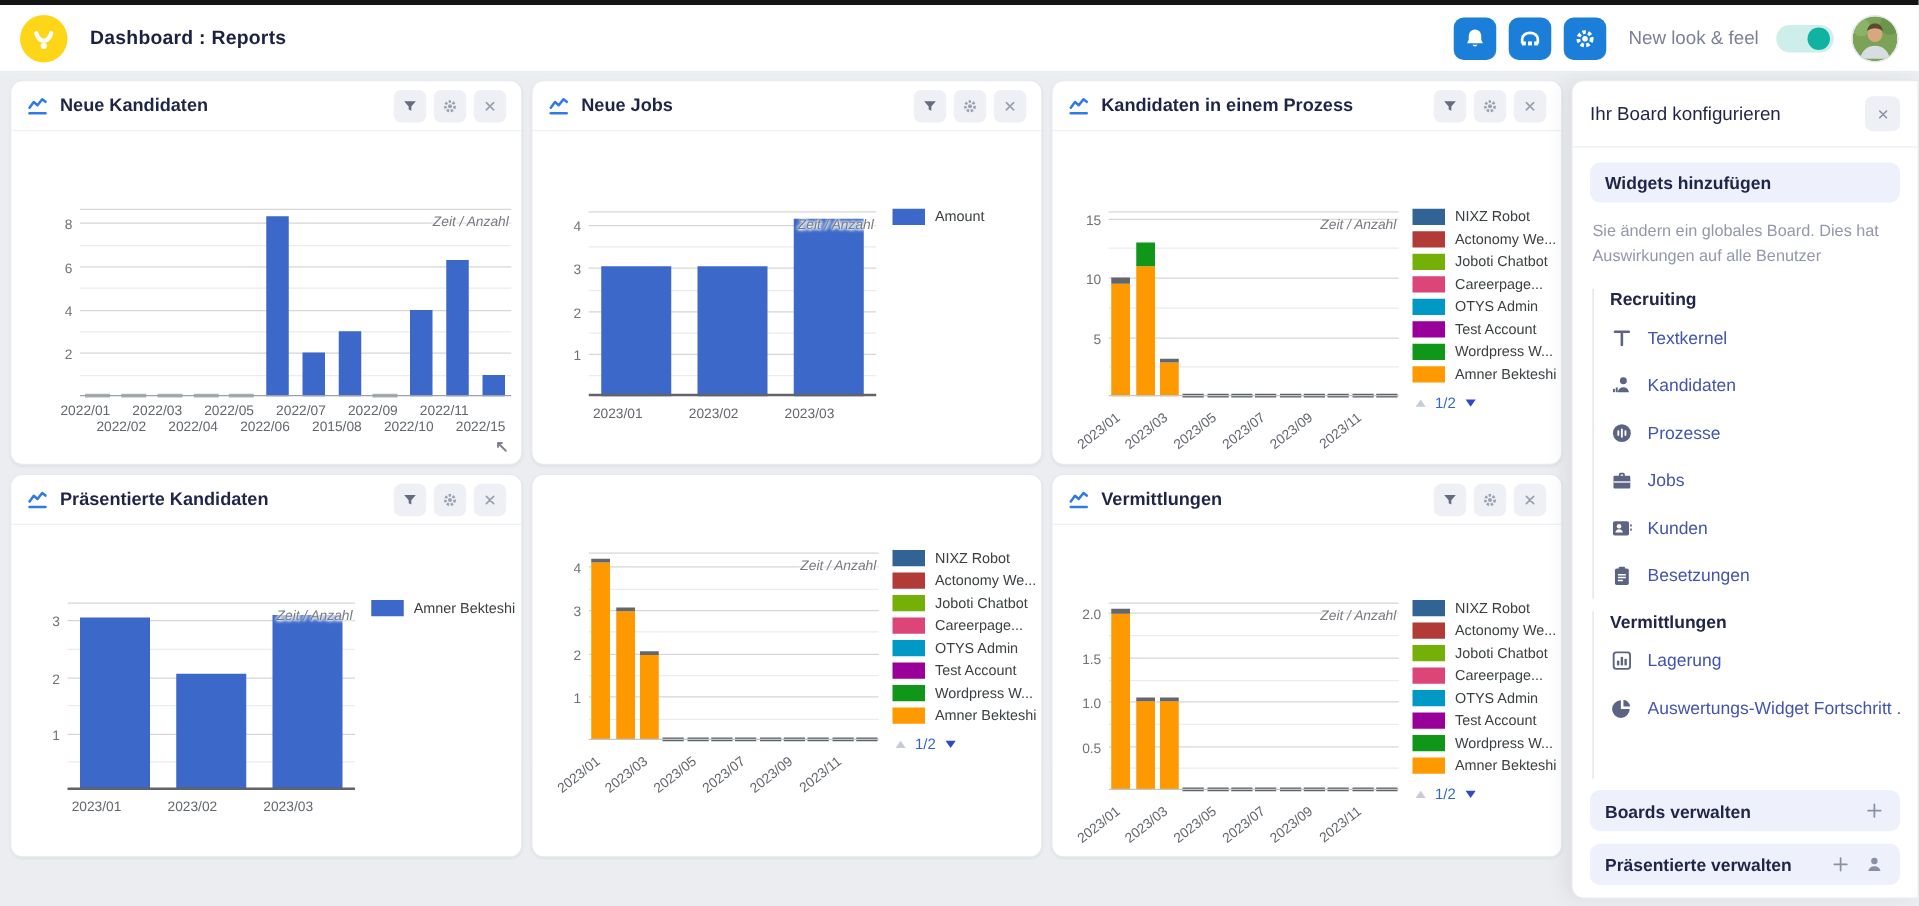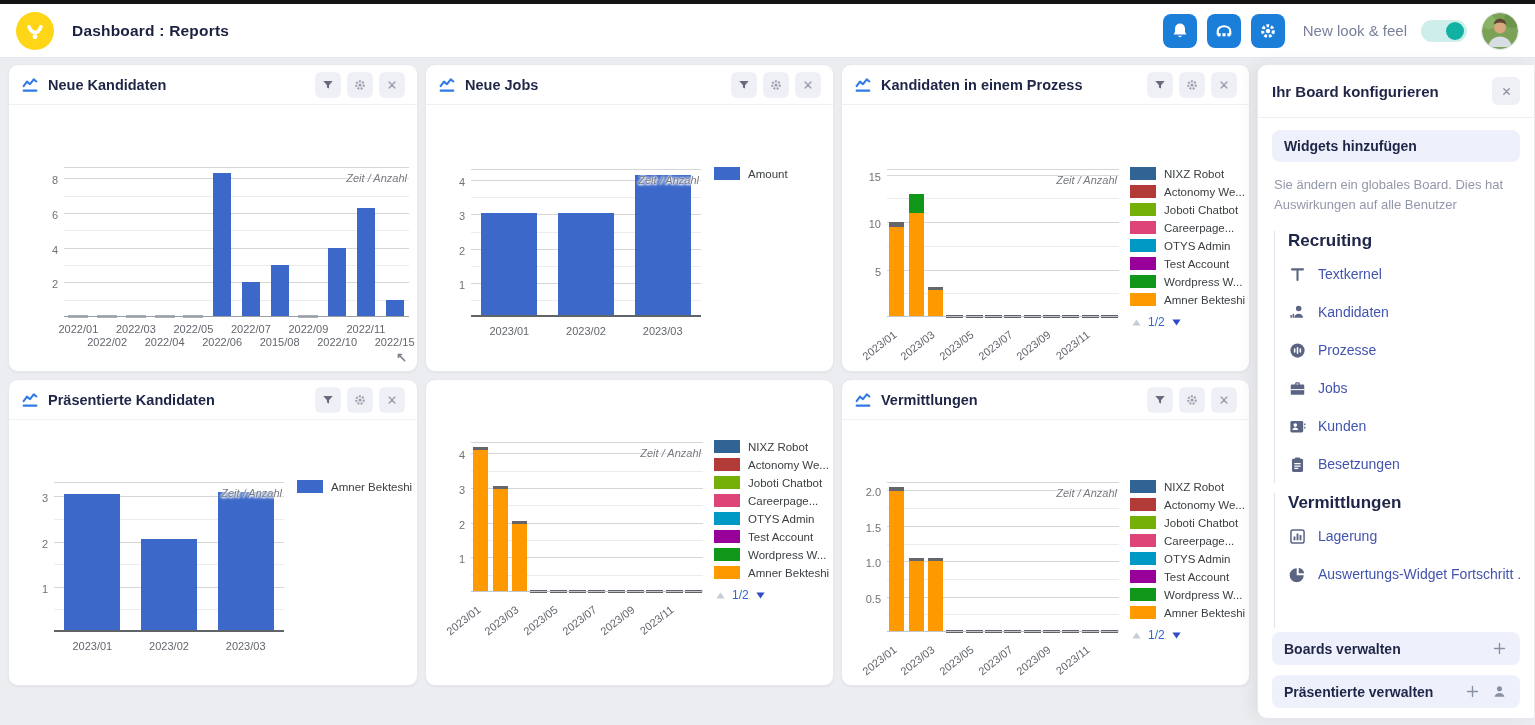--- a/index.html
+++ b/index.html
@@ -44,21 +44,21 @@
   .card-body { position:relative; flex:1; }
 
   
   .plot { position:absolute; }
   .grid-line { position:absolute; left:0; right:0; height:1px; background:#d6d6d6; }
   .grid-line.minor { background:#ececec; }
   .baseline { position:absolute; left:0; right:0; bottom:0; }
   .ytick { position:absolute; width:28px; text-align:right; font-size:11px; color:#6f7276; }
   .bar-seg { position:absolute; }
   .zero-dash { position:absolute; }
-  .xlab { position:absolute; font-size:11px; color:#62666d; text-align:center; }
+  .xlab { position:absolute; font-size:11px; color:#62666d; }
   .xlab.rot { text-align:right; transform:rotate(-38deg); transform-origin:100% 50%; }
   .corner { position:absolute; font-size:11px; font-style:italic; color:#76797f;
             text-shadow:0 0 2px #fff,0 0 3px #fff,0 0 4px #fff,1px 1px 2px #fff; }
   .legend { position:absolute; width:132px; }
   .lg-row { display:flex; align-items:center; gap:8px; margin-bottom:5px; }
   .lg-sw { width:26px; height:13px; flex:none; }
   .lg-tx { font-size:11.5px; color:#3c4043; white-space:nowrap; }
   .lg-page { display:flex; align-items:center; gap:5px; margin-top:9px; }
   .lg-page .tri { width:13px; height:13px; display:inline-flex; cursor:pointer; }
   .lg-page .tri svg { width:13px; height:13px; }
@@ -66,34 +66,34 @@
   .tri.down { color:#2f49c9; }
   .lg-num { font-size:12px; color:#3366cc; }
   .resize { position:absolute; right:8px; bottom:6px; width:15px; height:15px; color:#7d828c; cursor:nwse-resize; }
   .resize svg { width:15px; height:15px; }
 
   
   .sidebar { width:277px; flex:none; background:#fff; height:655px; border-radius:10px 0 0 10px;
              box-shadow:-6px 0 16px rgba(0,0,0,.06); border:1px solid #e7e9ef; border-right:none;
              display:flex; flex-direction:column; }
   .sb-head { display:flex; align-items:center; padding:12px 14px; border-bottom:1px solid #eceef3; flex:none; }
-  .sb-head h2 { font-size:15px; font-weight:700; color:#1f2547; }
+  .sb-head h2 { font-size:15px; font-weight:400; color:#1f2547; }
   .sb-close { margin-left:auto; width:28px; height:28px; border:none; border-radius:6px; background:#eef0f6;
               color:#8a90a0; display:flex; align-items:center; justify-content:center; cursor:pointer; }
   .sb-close svg { width:13px; height:13px; }
   .sb-content { padding:12px 14px 10px 14px; display:flex; flex-direction:column; flex:1; overflow:hidden; }
   .sb-bar { background:#eef1fb; border-radius:8px; padding:8px 12px; font-size:14px; font-weight:700;
             color:#1f2547; display:flex; align-items:center; flex:none; cursor:pointer; }
   .sb-bar .bar-icons { margin-left:auto; display:flex; gap:10px; color:#8a90a4; }
   .sb-bar .bar-icons span { width:17px; height:17px; display:inline-flex; cursor:pointer; }
   .sb-bar .bar-icons svg { width:17px; height:17px; }
   .sb-note { font-size:13px; color:#9397aa; line-height:1.55; margin:13px 2px 10px 2px; }
   .sb-groups { flex:1; overflow:hidden; }
   .sb-group { border-left:1px solid #dfe2ea; padding-left:13px; margin:6px 0 10px 2px; }
-  .sb-group h4 { font-size:17px; font-weight:700; color:#20264a; margin:6px 0 4px 0; }
+  .sb-group h4 { font-size:14px; font-weight:700; color:#20264a; margin:6px 0 4px 0; }
   .sb-item { display:flex; align-items:center; gap:11px; height:38px; cursor:pointer; }
   .sb-item .ic { width:19px; height:19px; color:#5b6483; flex:none; display:inline-flex; }
   .sb-item .ic svg { width:19px; height:19px; }
   .sb-item .lb { font-size:14px; color:#4254ae; white-space:nowrap; overflow:hidden; }
   .sb-bottom { flex:none; display:flex; flex-direction:column; gap:10px; margin-top:4px; }
 </style>
 <title>Dashboard : Reports</title></head>
 <body>
 
 <div class="topstrip"></div>

